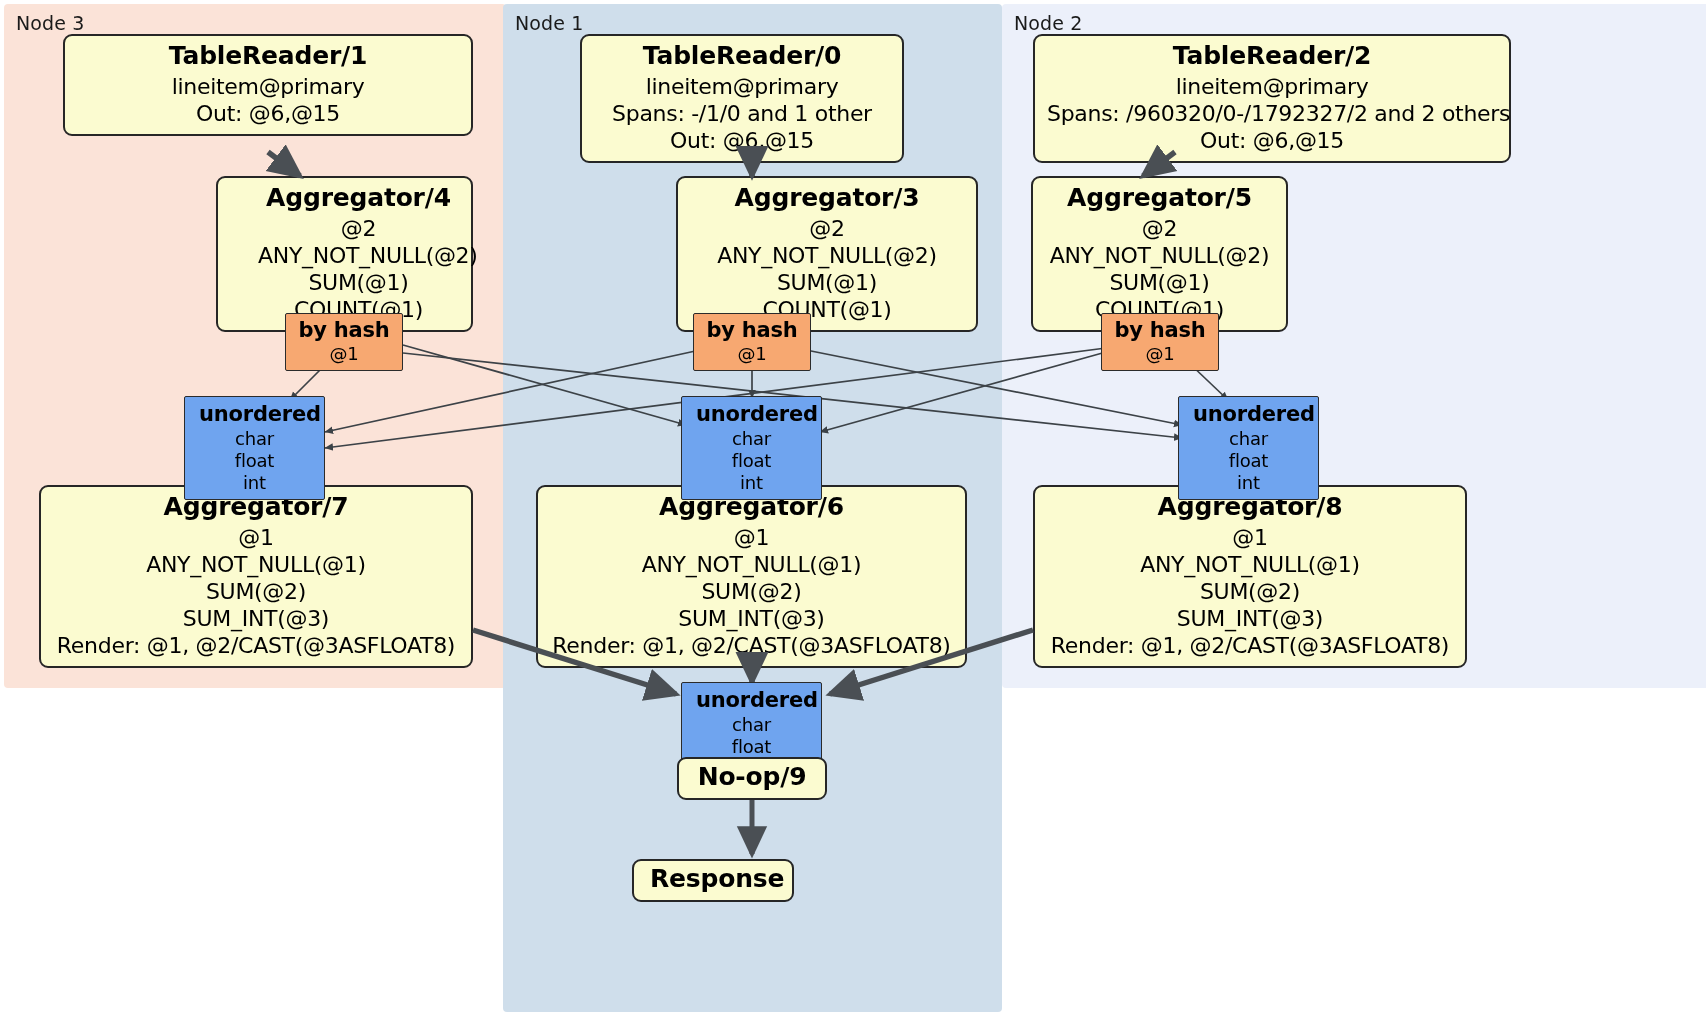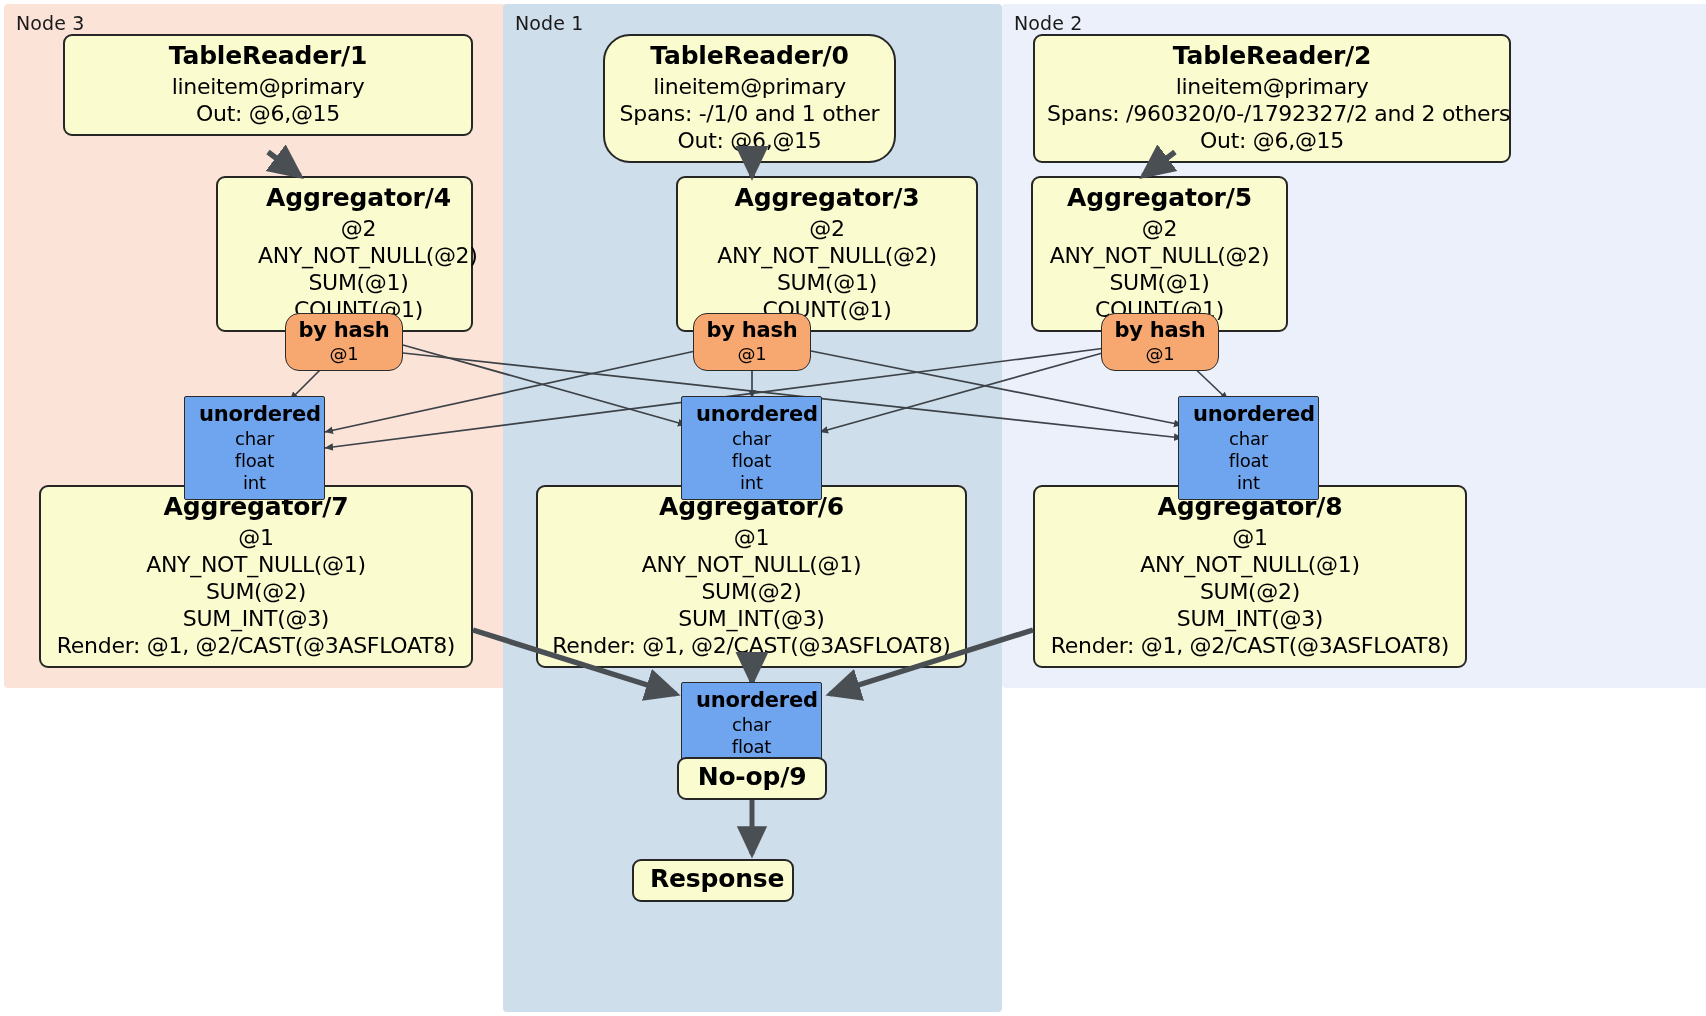--- a/index.html
+++ b/index.html
@@ -57,21 +57,21 @@
   .proc.compact{
     padding:3px 16px 5px 16px;
   }
   .proc.compact .title{font-size:25px;margin-bottom:0;}
   
   .router{
     position:absolute;
     box-sizing:border-box;
     background:#f7a871;
     border:1.6px solid #2b2b2b;
-    border-radius:14px;
+    border-radius:2px;
     text-align:center;
     color:#000;
     padding:4px 10px 5px 10px;
     line-height:1.2;
     white-space:nowrap;
     z-index:6;
   }
   .router .title{font-weight:bold;font-size:21px;display:block;letter-spacing:-0.2px;}
   .router .det{font-size:18px;display:block;letter-spacing:-0.2px;}
   
@@ -144,21 +144,21 @@
     <path d="M 1106 352 L 820 432" stroke="#3c4247" stroke-width="1.7" fill="none" marker-end="url(#arrThin)"></path>
     <path d="M 1188 362 L 1228 400" stroke="#3c4247" stroke-width="1.7" fill="none" marker-end="url(#arrThin)"></path>
   </svg>
 
   <div class="proc" style="left:63px;top:34px;width:410px;">
     <span class="title">TableReader/1</span>
     <span class="det">lineitem@primary</span>
     <span class="det">Out: @6,@15</span>
   </div>
 
-  <div class="proc" style="left:603px;top:34px;width:293px;border-radius:27px;">
+  <div class="proc" style="left:580px;top:34px;width:324px;">
     <span class="title">TableReader/0</span>
     <span class="det">lineitem@primary</span>
     <span class="det">Spans: -/1/0 and 1 other</span>
     <span class="det">Out: @6,@15</span>
   </div>
 
   <div class="proc" style="left:1033px;top:34px;width:478px;">
     <span class="title">TableReader/2</span>
     <span class="det">lineitem@primary</span>
     <span class="det">Spans: /960320/0-/1792327/2 and 2 others</span>

